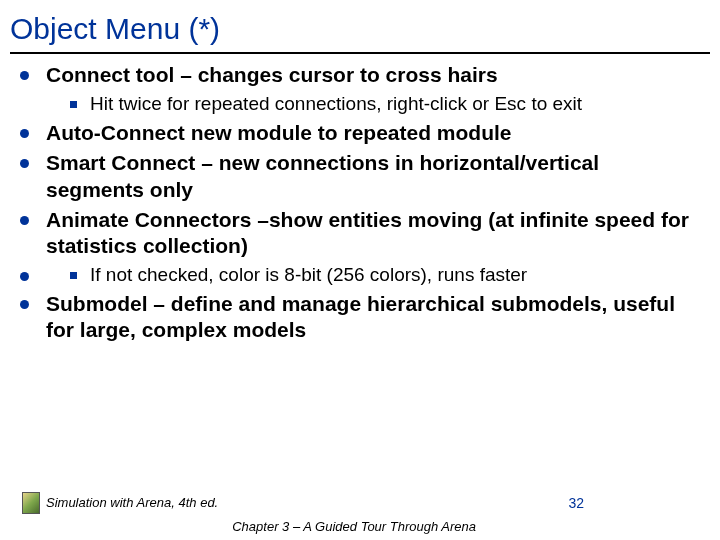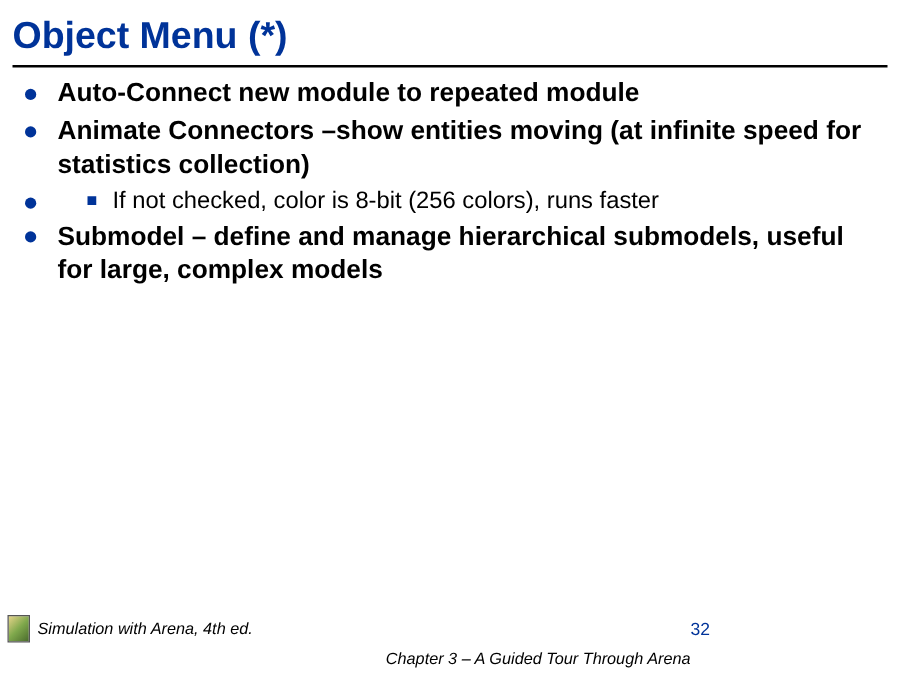--- a/index.html
+++ b/index.html
@@ -13,21 +13,21 @@
     overflow: hidden;
   }
   .slide {
     width: 720px;
     height: 540px;
     position: relative;
     box-sizing: border-box;
   }
   .title {
     font-size: 30px;
-    font-weight: bold;
+    font-weight: normal;
     color: #003399;
     padding: 12px 10px 4px 10px;
   }
   .rule {
     border: none;
     border-top: 2px solid #000;
     margin: 2px 10px 8px 10px;
   }
   .content {
     padding: 0 18px 0 18px;
@@ -74,31 +74,30 @@
     content: "";
     position: absolute;
     left: 6px;
     top: 0.45em;
     width: 7px;
     height: 7px;
     background: #003399;
   }
   .footer {
     position: absolute;
-    left: 0;
+    left: 16px;
     bottom: 0;
     width: 580px;
     box-sizing: border-box;
     padding: 4px 12px 6px 6px;
     display: flex;
     align-items: center;
     font-size: 13px;
     font-style: italic;
     color: #000;
-    text-align: right;
   }
   .footer .icon {
     width: 16px;
     height: 20px;
     margin-right: 6px;
     background: linear-gradient(135deg, #e6d48a 0%, #7fa84c 50%, #4a6b2c 100%);
     border: 1px solid #555;
     flex: 0 0 auto;
   }
   .footer .book {
@@ -118,25 +117,36 @@
 <body>
 
 <div class="slide">
 
   <div class="title">Object Menu (*)</div>
   <hr class="rule">
 
   <div class="content">
     <ul class="lvl1">
 
+      <li>
+        <span>Connect tool – changes cursor to cross hairs</span>
+        <ul class="lvl2">
+          <li>
+            <span>Hit twice for repeated connections, right-click or Esc to exit</span>
+          </li>
+        </ul>
+      </li>
 
       <li>
         <span>Auto-Connect new module to repeated module</span>
       </li>
 
+      <li>
+        <span>Smart Connect – new connections in horizontal/vertical segments only</span>
+      </li>
 
       <li>
         <span>Animate Connectors –show entities moving (at infinite speed for statistics collection)</span>
       </li>
 
       <li>
         <ul class="lvl2">
           <li>
             <span>If not checked, color is 8-bit (256 colors), runs faster</span>
           </li>

